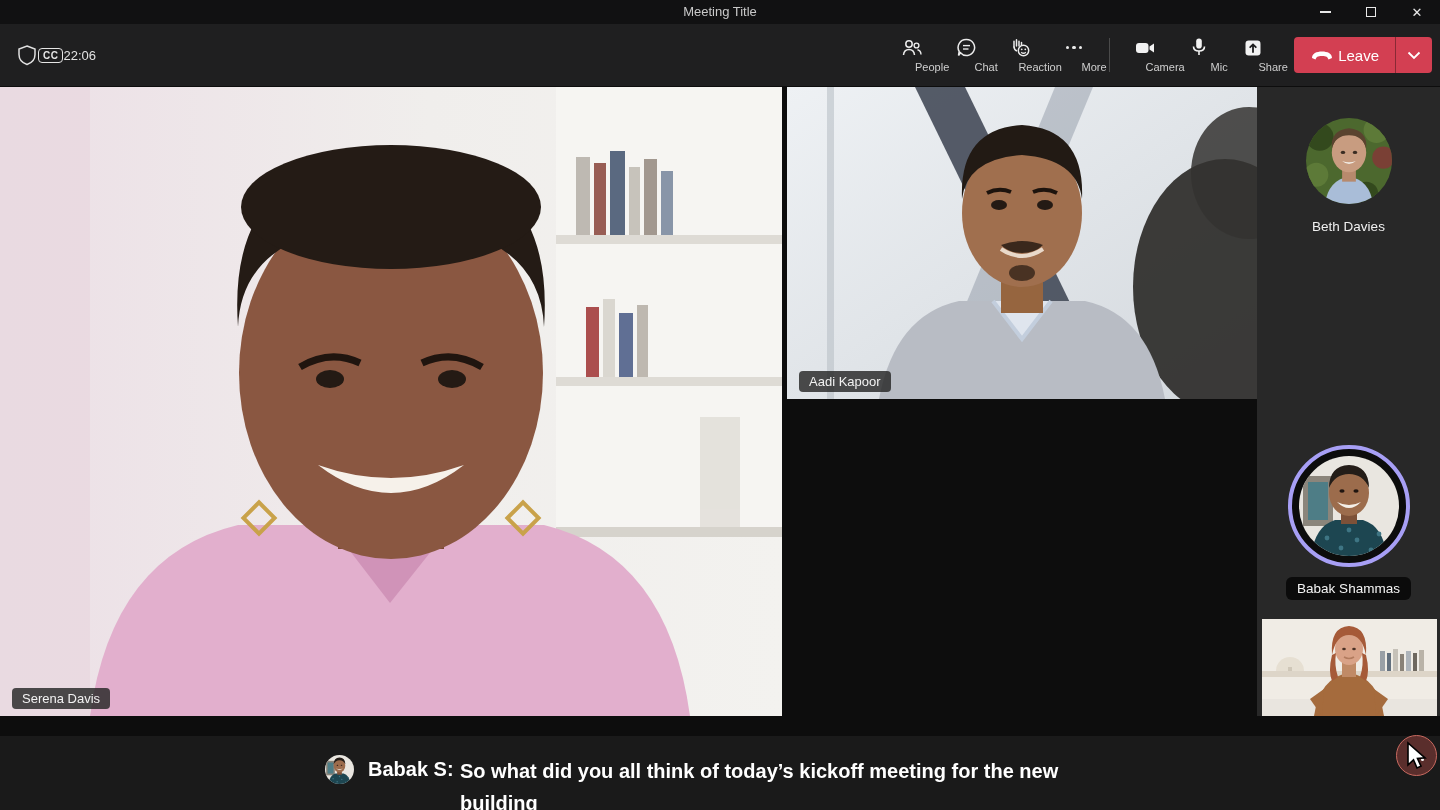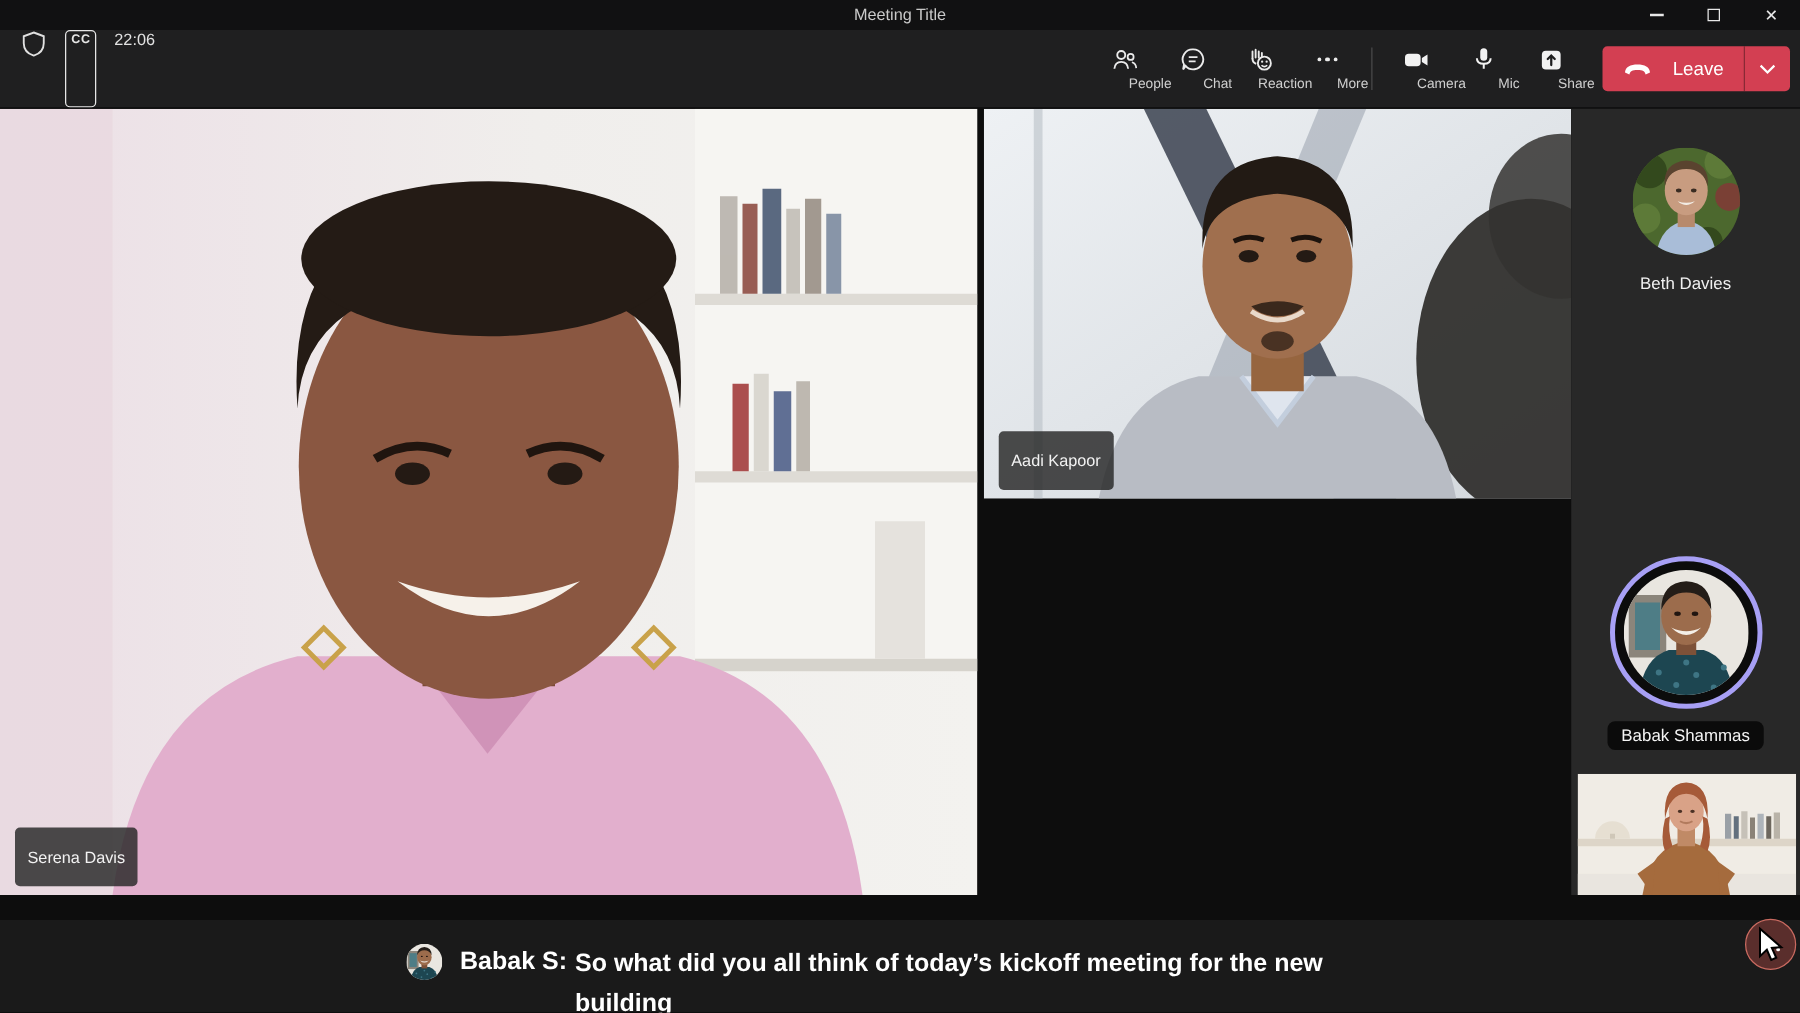--- a/index.html
+++ b/index.html
@@ -12,49 +12,49 @@
   .title { position:absolute; left:0; right:0; top:0; height:24px; line-height:24px;
            text-align:center; color:#c9c9c9; font-size:13px; }
   .win-controls { position:absolute; right:0; top:0; height:24px; display:flex; }
   .winbtn { width:46px; height:24px; background:transparent; border:none; color:#e8e8e8;
             display:flex; align-items:center; justify-content:center; cursor:pointer; font-size:13px; }
   .min-glyph { width:11px; height:1.5px; background:#e8e8e8; display:block; }
   .max-glyph { width:10px; height:10px; border:1.2px solid #e8e8e8; display:block; }
 
   
   .toolbar { position:absolute; top:24px; left:0; right:0; height:62px; background:#1f1f20; }
-  .tb-left { position:absolute; left:16px; top:0; height:62px; display:flex; gap:14px; }
+  .tb-left { position:absolute; left:16px; top:0; height:62px; display:flex; align-items:center; }
   .cc-badge { border:1.6px solid #e6e6e6; border-radius:4px; color:#e6e6e6; font-size:10px;
               font-weight:700; padding:1px 4px; letter-spacing:.5px; }
   .timer { color:#e2e2e2; font-size:13px; }
   .tb-right { position:absolute; right:8px; top:0; height:62px; display:flex; align-items:center; }
   .tb-btn { width:54px; height:62px; background:transparent; border:none; cursor:pointer;
             display:flex; flex-direction:column; align-items:center; justify-content:center; gap:3px; }
   .tb-btn .lbl { color:#cfcfcf; font-size:11px;margin-left:40px; }
   .tb-divider { width:1px; height:34px; background:#4a4a4a; margin:0 8px; }
   .dots { display:flex; gap:3px; height:20px; align-items:center; }
   .dots i { width:3.5px; height:3.5px; border-radius:50%; background:#ebebeb; display:block; }
   .leave-btn { margin-left:14px; height:36px; border-radius:4px; display:flex; align-items:stretch;
                overflow:hidden; border:none; padding:0; cursor:pointer; background:#d33f52; }
-  .leave-main { display:flex; align-items:center; gap:16px; padding:0 16px; background:transparent;
+  .leave-main { display:flex; align-items:center; gap:4px; padding:0 16px; background:transparent;
                 border:none; cursor:pointer; }
   .leave-main span { color:#fff; font-size:15px; }
   .leave-sep { width:1px; background:rgba(0,0,0,.35); }
   .leave-chev { width:36px; display:flex; align-items:center; justify-content:center;
                 background:transparent; border:none; cursor:pointer; }
 
   
   .stage { position:absolute; top:86px; left:0; width:1440px; height:630px; background:#0d0d0d; }
   .tile { position:absolute; overflow:hidden; background:#222; cursor:pointer; }
   .tile svg { display:block; width:100%; height:100%; }
   .vid-main { left:0; top:1px; width:782px; height:629px; }
   .vid-top { left:787px; top:1px; width:470px; height:312px; }
   .vid-bot { left:787px; top:318px; width:470px; height:312px; }
   .name-tag { position:absolute; left:12px; bottom:7px; background:rgba(38,38,38,.82);
-              color:#f2f2f2; font-size:13px; padding:16px 10px; border-radius:4px; cursor:default; }
+              color:#f2f2f2; font-size:13px; padding:3px 10px; border-radius:4px; cursor:default; }
 
   
   .sidebar { position:absolute; left:1257px; top:1px; width:183px; height:629px; background:#282828; }
   .participant { position:absolute; left:0; width:183px; display:flex; flex-direction:column;
                  align-items:center; cursor:pointer; }
   .p-beth { top:31px; } .p-kadji { top:211px; } .p-babak { top:358px; }
   .avatar { width:86px; height:86px; border-radius:50%; overflow:hidden; }
   .avatar svg { display:block; width:100%; height:100%; }
   .p-name { margin-top:15px; color:#f0f0f0; font-size:13.5px; }
   .speak-ring { width:122px; height:122px; border-radius:50%; border:4px solid #a79ff5;

